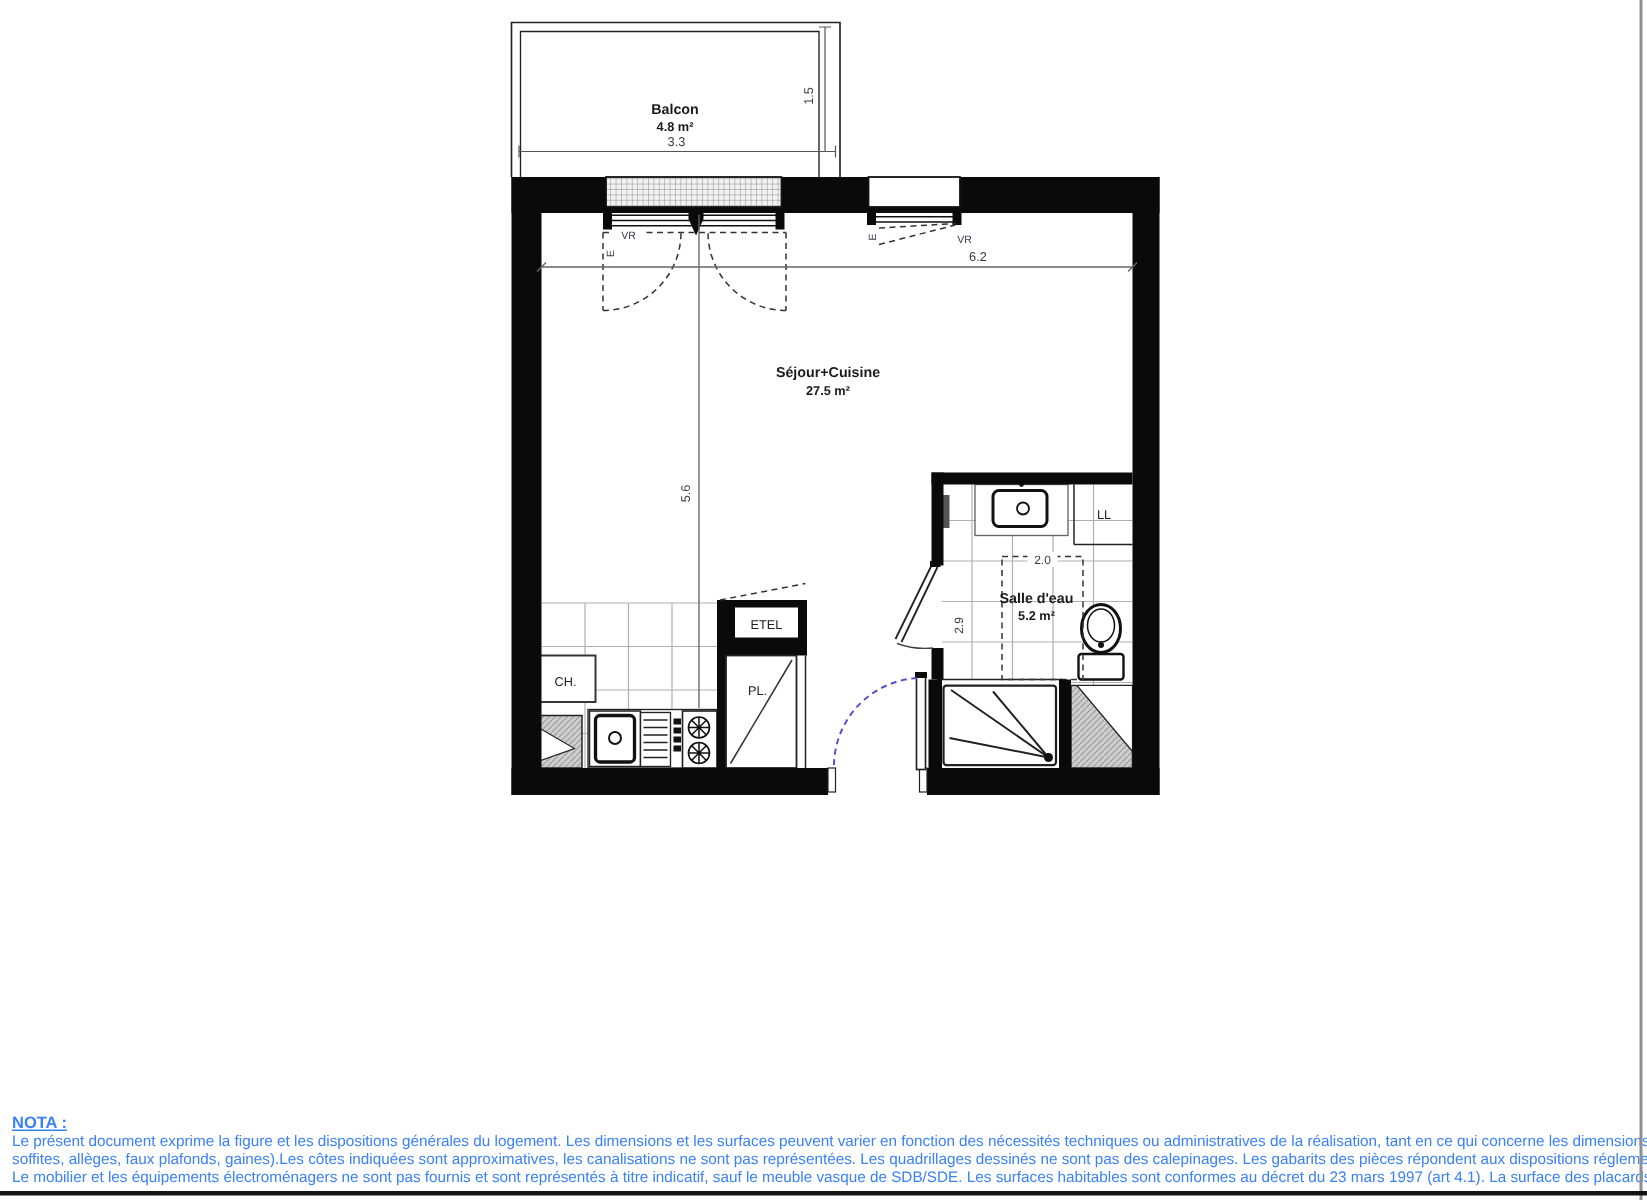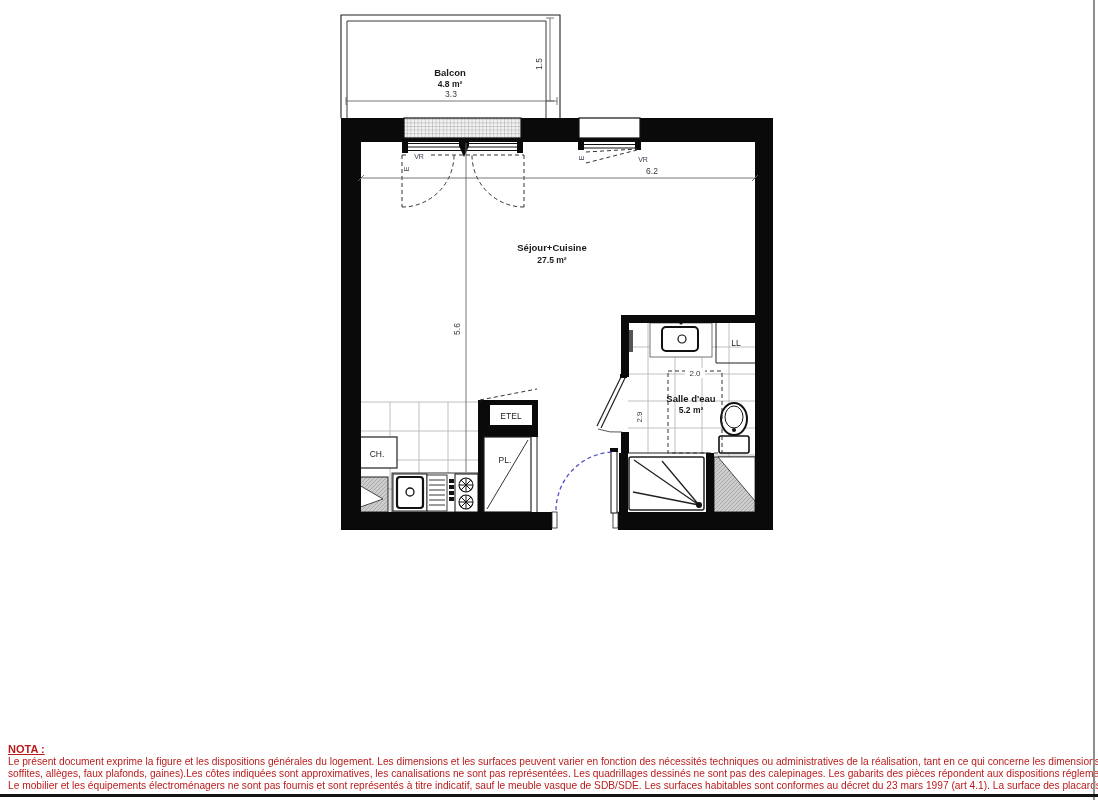--- a/index.html
+++ b/index.html
@@ -9,21 +9,21 @@
   }
   svg{position:absolute;left:0;top:0;}
   svg text{font-family:"Liberation Sans",sans-serif;fill:#1a1a1a;}
   .room-label{font-weight:bold;font-size:9.5px;}
   .room-area{font-size:8.5px;font-weight:bold;}
   .dim{font-size:8.5px;fill:#3a3a3a;}
   .dim-sm{font-size:8px;fill:#3a3a3a;}
   .tag{font-size:8.5px;fill:#222;}
   .tag-sm{font-size:7px;fill:#3a3a50;}
   .nota{
-    position:absolute;left:8px;top:743px;width:1086px;color:#b91c1c;
+    position:absolute;left:8px;top:743px;width:1086px;color:#3b82f6;
   }
   .nota-title{font-size:11px;font-weight:bold;text-decoration:underline;margin:0 0 1px 0;}
   .nota-line{font-size:10.2px;line-height:11.9px;white-space:nowrap;}
   .page-border-right{position:absolute;top:0;left:1093px;width:2px;height:800px;background:#8f8f8f;}
   .page-rule-bottom{position:absolute;left:0;top:794px;width:1098px;height:3px;background:#141414;}
 </style>
 </head>
 <body>
 
 <svg width="1098" height="745" viewBox="0 0 1098 745">

